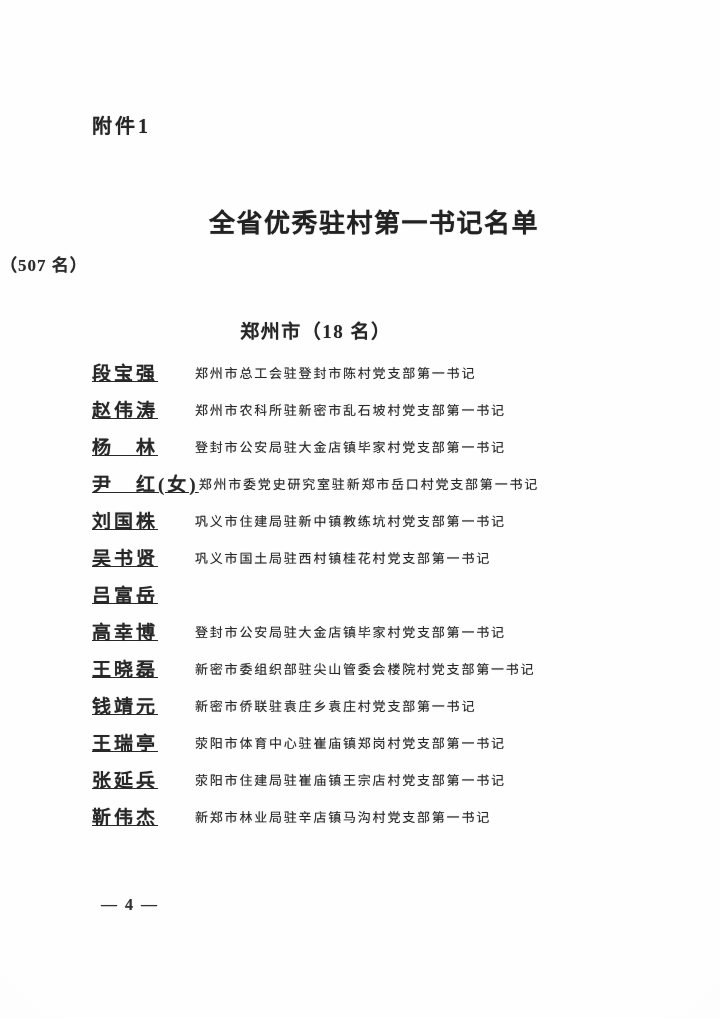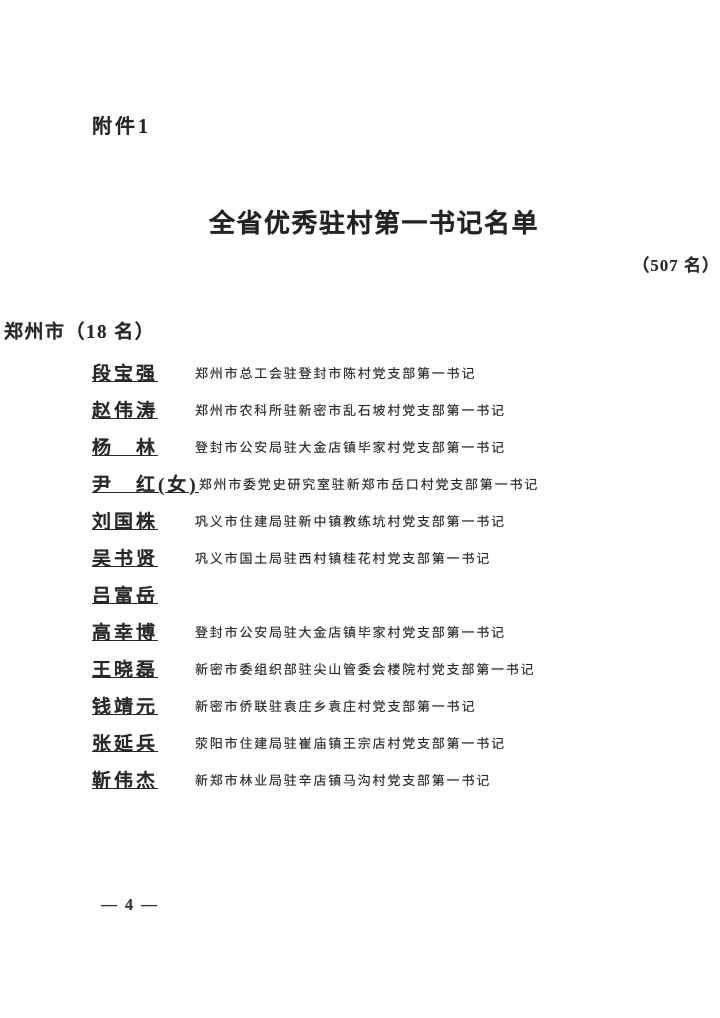--- a/index.html
+++ b/index.html
@@ -45,32 +45,33 @@
     font-weight: 800;
     letter-spacing: 1.5px;
     color: #222222;
     text-shadow: 0 0 1px rgba(40,40,40,0.55);
   }
   .subtitle {
     position: absolute;
     top: 251px;
     left: 0;
     width: 720px;
-    text-align: right;
+    text-align: left;
     font-size: 17px;
     font-weight: 700;
     letter-spacing: 1px;
     color: #2c2c2c;
     text-shadow: 0 0 1px rgba(60,60,60,0.4);
   }
   .section-header {
     position: absolute;
     top: 316px;
-    left: 4px;
+    left: 16px;
     width: 600px;
+    text-align: center;
     font-size: 19px;
     font-weight: 700;
     letter-spacing: 1.5px;
     color: #262626;
     text-shadow: 0 0 1px rgba(60,60,60,0.45);
   }
   .list {
     position: absolute;
     left: 92px;
     top: 355px;
@@ -156,20 +157,24 @@
       </div>
       <div class="row">
         <span class="name">王晓磊</span>
         <span class="desc">新密市委组织部驻尖山管委会楼院村党支部第一书记</span>
       </div>
       <div class="row">
         <span class="name">钱靖元</span>
         <span class="desc">新密市侨联驻袁庄乡袁庄村党支部第一书记</span>
       </div>
       <div class="row">
+        <span class="name">王瑞亭</span>
+        <span class="desc">荥阳市体育中心驻崔庙镇郑岗村党支部第一书记</span>
+      </div>
+      <div class="row">
         <span class="name">张延兵</span>
         <span class="desc">荥阳市住建局驻崔庙镇王宗店村党支部第一书记</span>
       </div>
       <div class="row">
         <span class="name">靳伟杰</span>
         <span class="desc">新郑市林业局驻辛店镇马沟村党支部第一书记</span>
       </div>
     </div>
 
   <div class="page-number">— 4 —</div>

